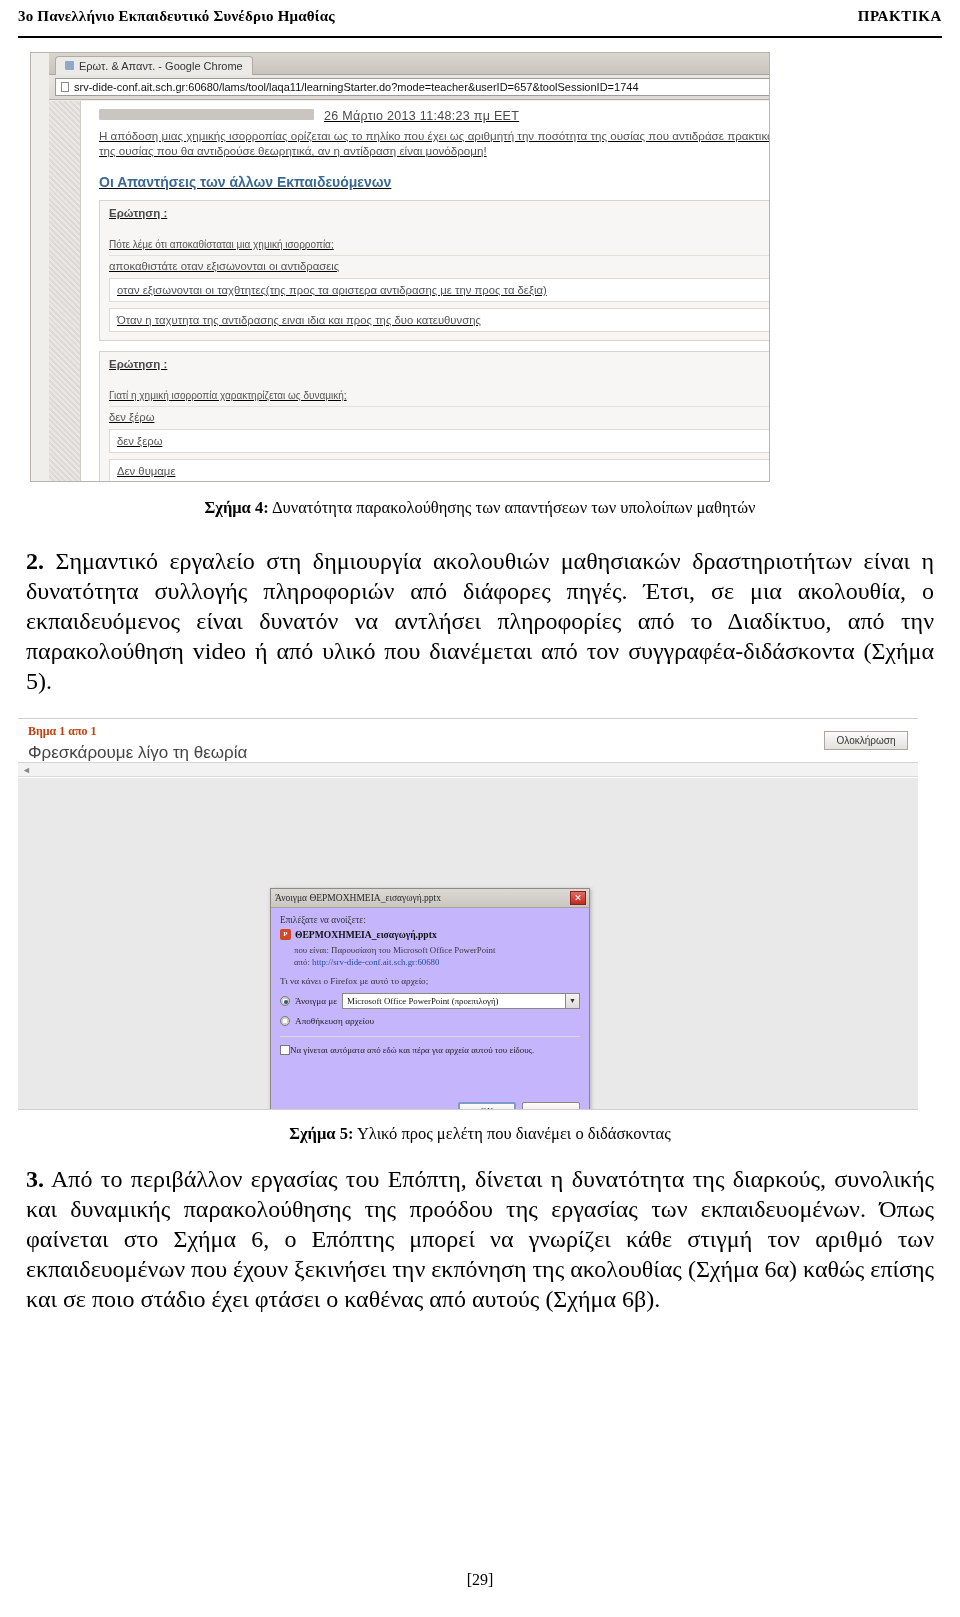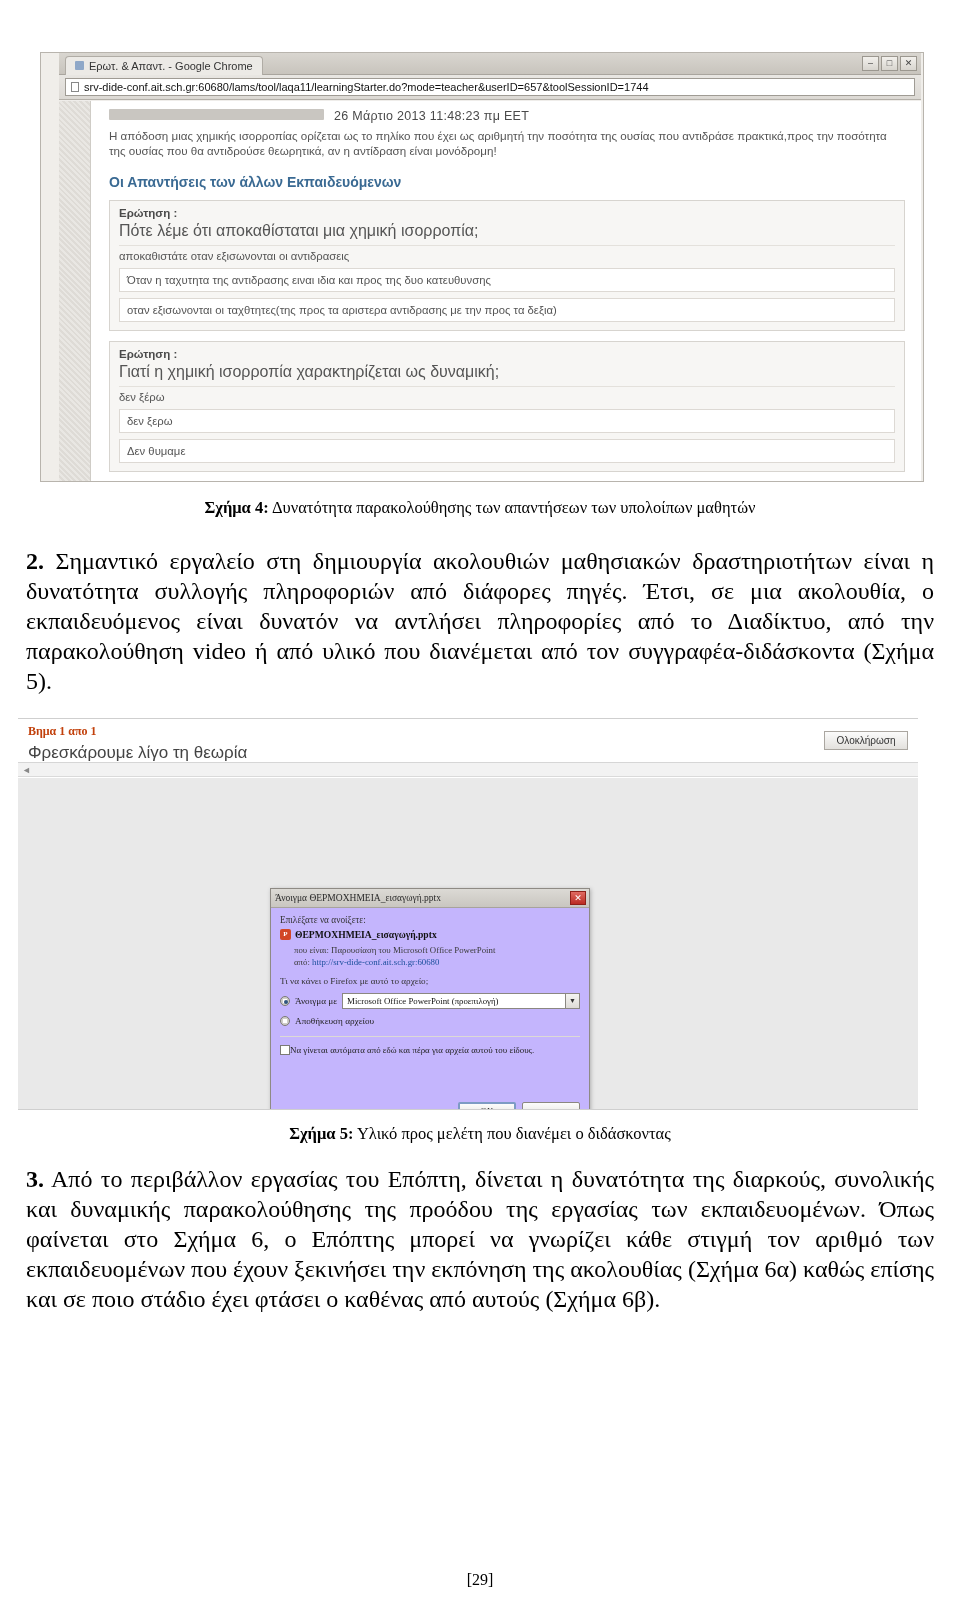--- a/index.html
+++ b/index.html
@@ -39,22 +39,22 @@
   .runhead .right {
     font-family: "Liberation Serif", serif;
     font-size: 15px;
     font-weight: bold;
     letter-spacing: .6px;
   }
 
   
   .fig4-wrap {
     position: absolute;
-    top: 52px; left: 40px;
-    width: 884px; height: 430px;
+    top: 52px; left: 30px;
+    width: 740px; height: 430px;
     background: #f0eeea;
     border: 1px solid #b8b4ad;
     overflow: hidden;
   }
   .chrome-win {
     position: absolute;
     top: 0; left: 18px;
     width: 862px; height: 430px;
     background: #efedea;
   }
@@ -128,20 +128,21 @@
     width: 8px; height: 10px;
     background: #fff;
     border: 1px solid #888;
     flex: none;
   }
   .chrome-content {
     position: absolute;
     top: 48px; left: 0; right: 0; bottom: 0;
     background: #fde047;
     display: flex;
+    text-decoration: underline;
   }
   .left-rail {
     width: 32px;
     background: repeating-linear-gradient(45deg,#dedbd6 0 2px,#e9e7e3 2px 4px);
     border-right: 1px solid #cfccc6;
     flex: none;
   }
   .lams-body {
     flex: 1;
     padding: 8px 16px 0 18px;
@@ -185,23 +186,23 @@
     background: #f7f6f4;
     padding: 6px 9px 8px 9px;
   }
   .qbox .qlabel {
     font-size: 11.5px;
     font-weight: bold;
     color: #4a4a4a;
     filter: blur(.25px);
   }
   .qbox .qtext {
-    font-size: 16px;
+    font-size: 10px;
     color: #555;
-    margin-top: 3px;
+    margin-top: 20px;
     filter: blur(.3px);
   }
   .ansrow {
     margin-top: 5px;
     font-size: 11.3px;
     color: #555;
     border-top: 1px solid #e4e1dc;
     padding-top: 4px;
     filter: blur(.3px);
   }
@@ -436,20 +437,24 @@
     text-align: center;
     font-family: "Liberation Serif", serif;
     font-size: 16px;
   }
 </style>
 </head>
 <body>
 
 <div class="page">
 
+  <div class="runhead">
+    <div class="left">3ο Πανελλήνιο Εκπαιδευτικό Συνέδριο Ημαθίας</div>
+    <div class="right">ΠΡΑΚΤΙΚΑ</div>
+  </div>
 
   <div class="fig4-wrap">
     <div class="chrome-win">
 
       <div class="chrome-titlebar">
         <div class="chrome-tab">
           <span class="favicon"></span>
           <span>Ερωτ. &amp; Απαντ. - Google Chrome</span>
         </div>
         <div class="win-btns">
@@ -476,22 +481,22 @@
           </div>
 
           <div class="lams-par">Η απόδοση μιας χημικής ισορροπίας ορίζεται ως το πηλίκο που έχει ως αριθμητή την ποσότητα της ουσίας που αντιδράσε πρακτικά,προς την ποσότητα της ουσίας που θα αντιδρούσε θεωρητικά, αν η αντίδραση είναι μονόδρομη!</div>
 
           <div class="lams-h">Οι Απαντήσεις των άλλων Εκπαιδευόμενων</div>
 
           <div class="qbox">
             <div class="qlabel">Ερώτηση :</div>
             <div class="qtext">Πότε λέμε ότι αποκαθίσταται μια χημική ισορροπία;</div>
             <div class="ansrow">αποκαθιστάτε οταν εξισωνονται οι αντιδρασεις</div>
+            <div class="ansrow boxed">οταν εξισωνονται οι ταχθτητες(της προς τα αριστερα αντιδρασης με την προς τα δεξια)</div>
             <div class="ansrow boxed">Όταν η ταχυτητα της αντιδρασης ειναι ιδια και προς της δυο κατευθυνσης</div>
-            <div class="ansrow boxed">οταν εξισωνονται οι ταχθτητες(της προς τα αριστερα αντιδρασης με την προς τα δεξια)</div>
           </div>
 
           <div class="qbox">
             <div class="qlabel">Ερώτηση :</div>
             <div class="qtext">Γιατί η χημική ισορροπία χαρακτηρίζεται ως δυναμική;</div>
             <div class="ansrow">δεν ξέρω</div>
             <div class="ansrow boxed">δεν ξερω</div>
             <div class="ansrow boxed">Δεν θυμαμε</div>
           </div>
 

